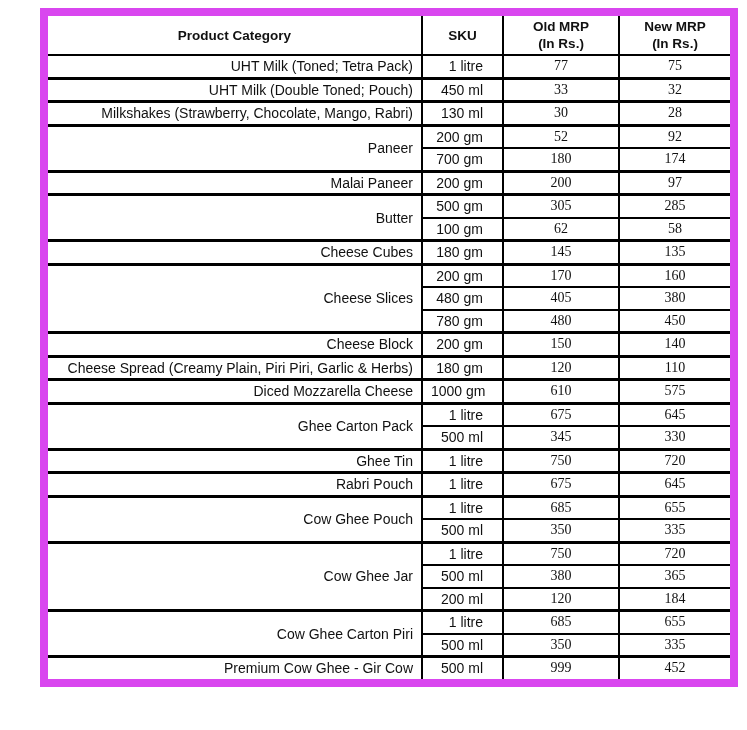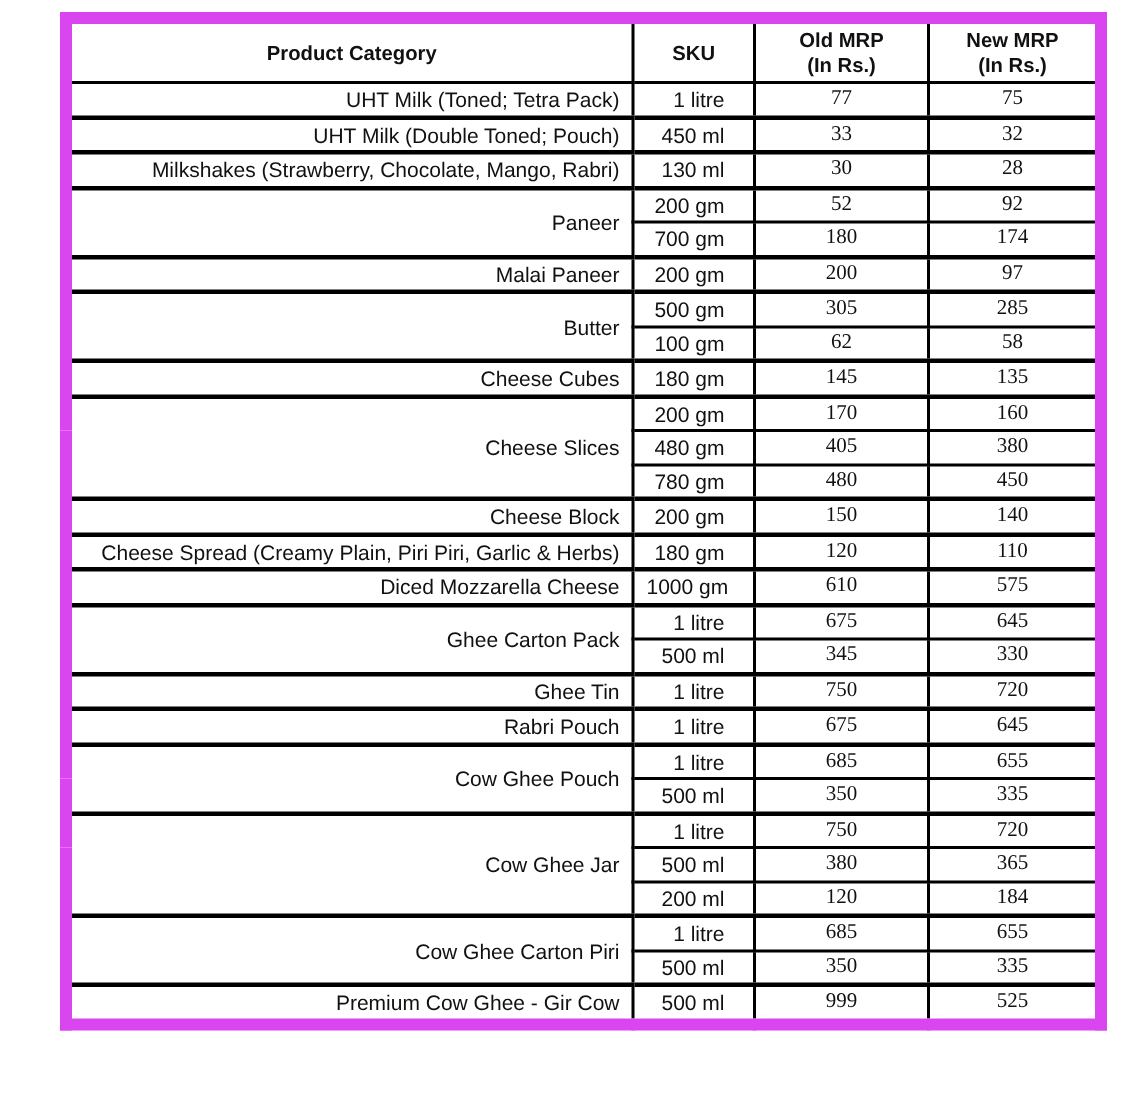--- a/index.html
+++ b/index.html
@@ -190,16 +190,16 @@
       </tr>
       <tr>
         <td class="sku">500 ml</td>
         <td class="num">350</td>
         <td class="num">335</td>
       </tr>
       <tr class="grp-start">
         <td class="cat" rowspan="1">Premium Cow Ghee - Gir Cow</td>
         <td class="sku">500 ml</td>
         <td class="num">999</td>
-        <td class="num">525</td>
+        <td class="num">452</td>
       </tr>
     </tbody>
 </table>
 
 </body></html>

